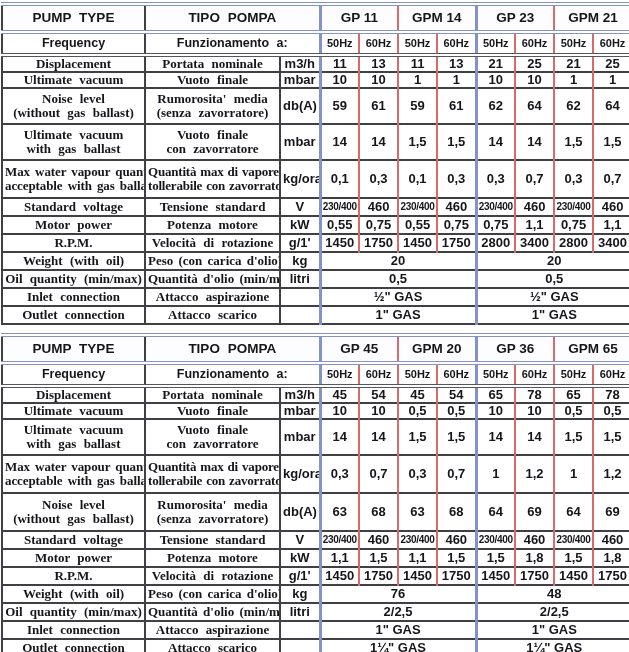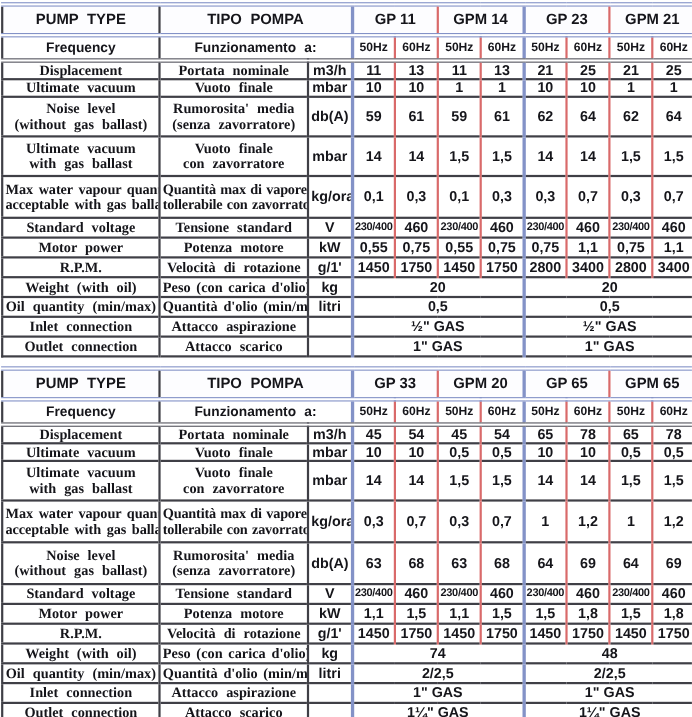--- a/index.html
+++ b/index.html
@@ -291,23 +291,23 @@
         <col width="39">
         <col width="39">
         <col width="39">
         <col width="39">
         <col width="39">
       </colgroup>
       <tbody>
         <tr class="r-head rh-head">
           <th class="lab c-en">PUMP TYPE</th>
           <th class="lab" colspan="2">TIPO POMPA</th>
-          <th class="d bl" colspan="2">GP 33</th>
+          <th class="d bl" colspan="2">GP 45</th>
           <th class="d " colspan="2">GPM 20</th>
-          <th class="d bl" colspan="2">GP 65</th>
+          <th class="d bl" colspan="2">GP 36</th>
           <th class="d " colspan="2">GPM 65</th>
         </tr>
         <tr class="r-freq rh-freq">
           <td class="lab c-en">Frequency</td>
           <td class="lab" colspan="2">Funzionamento a:</td>
           <td class="d f bl">50Hz</td>
           <td class="d f ">60Hz</td>
           <td class="d f ">50Hz</td>
           <td class="d f ">60Hz</td>
           <td class="d f bl">50Hz</td>
@@ -458,21 +458,21 @@
           <td class="d ">1750</td>
         </tr>
         <tr class="dr rh-md">
           <td class="lab c-en">
             <span class="ln">Weight (with oil)</span>
           </td>
           <td class="lab c-it it-sm">
             <span class="ln">Peso (con carica d'olio)</span>
           </td>
           <td class="c-unit ua-r">kg</td>
-          <td class="d sp" colspan="4">74</td>
+          <td class="d sp" colspan="4">76</td>
           <td class="d sp" colspan="4">48</td>
         </tr>
         <tr class="dr rh-md">
           <td class="lab c-en">
             <span class="ln">Oil quantity (min/max)</span>
           </td>
           <td class="lab c-it it-sm">
             <span class="ln">Quantità d'olio (min/max)</span>
           </td>
           <td class="c-unit ua-r">litri</td>

